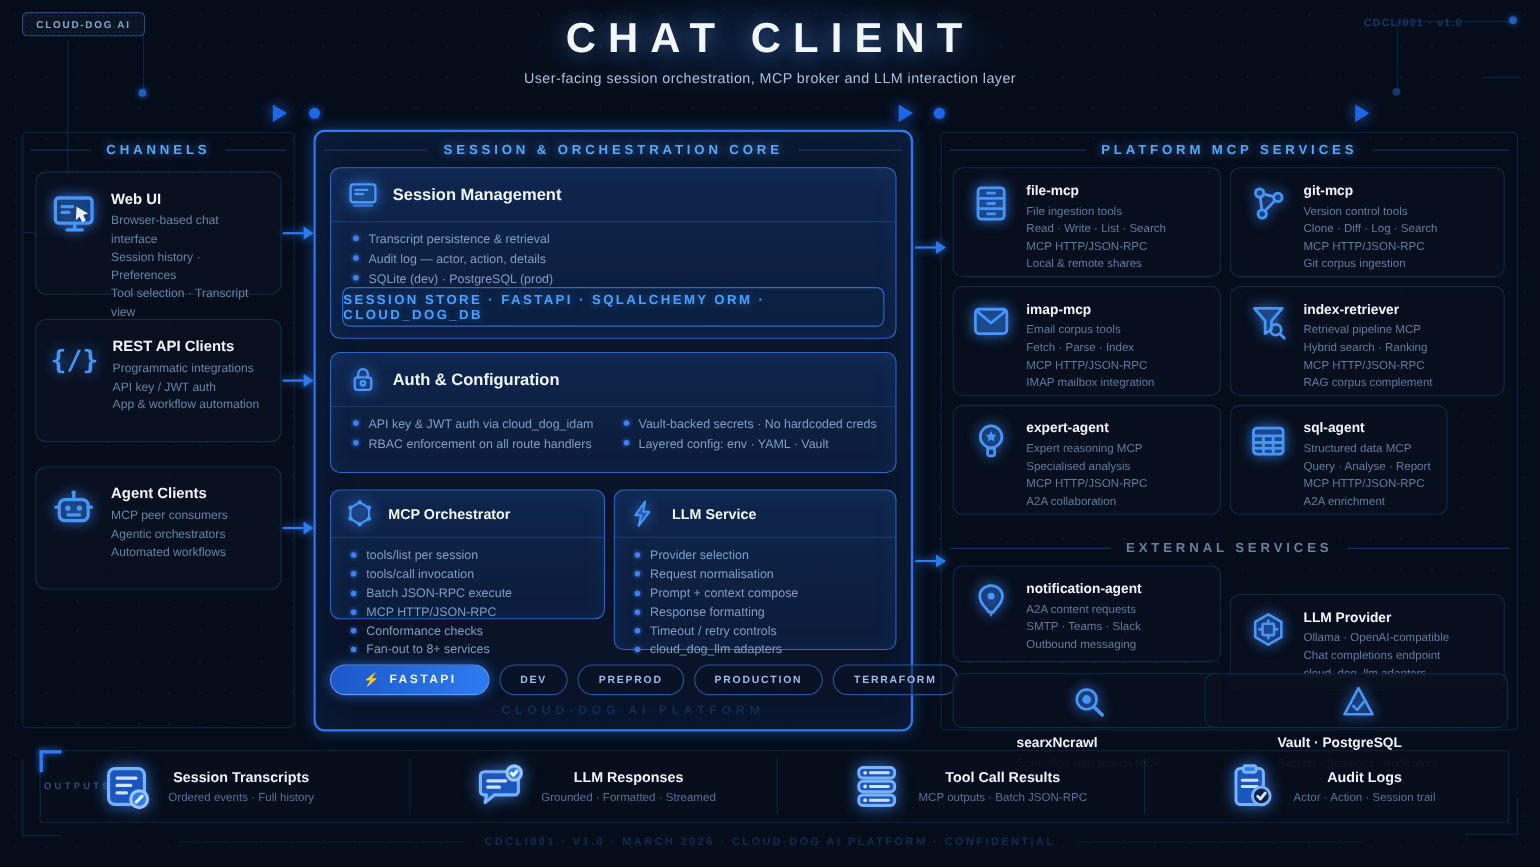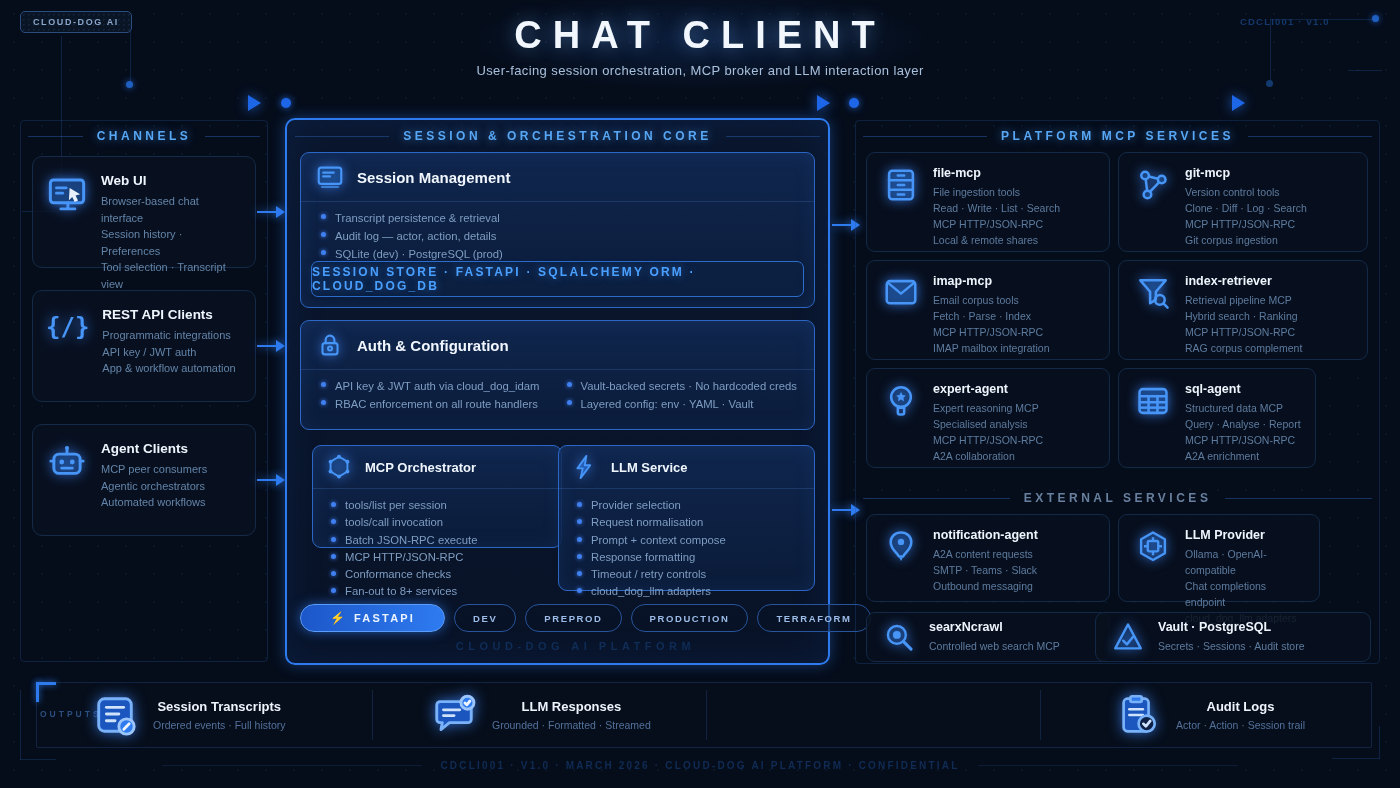--- a/index.html
+++ b/index.html
@@ -88,21 +88,21 @@
     background:linear-gradient(90deg,#1c57c9,#2e7bf0);
     box-shadow:0 0 12px rgba(46,123,240,.65); }
   .pill .bolt { color:#f0c64a; font-size:12px; }
   .watermark { position:absolute; left:303px; top:640px; width:545px; text-align:center;
     font-size:11px; font-weight:bold; letter-spacing:4.5px; color:#0f2d57; }
   
   .svc-card { position:absolute; display:flex; gap:13px; background:rgba(8,16,30,.85);
     border:1px solid #132946; border-radius:9px; padding:13px 12px 12px 15px; }
   .svc-card .card-title { font-size:12.5px; margin-bottom:4px; }
   .svc-card .card-line { font-size:10.5px; line-height:16px; color:#5d7b9e; }
-  .svc-card.center-v { align-items:center; padding-top:8px; padding-bottom:8px; }
+  .svc-card.center-v { align-items:center; padding-top:8px; padding-bottom:8px;flex-direction:column; }
   
   .h-arrow { position:absolute; display:flex; align-items:center; width:28px; height:14px;
     filter:drop-shadow(0 0 4px rgba(46,123,240,.9)); }
   .h-arrow .line { height:2px; background:#2e7bf0; flex:1; }
   .h-arrow .tri { width:0; height:0; border-top:6px solid transparent;
     border-bottom:6px solid transparent; border-left:9px solid #2e7bf0; }
   
   .out-panel { position:absolute; left:36px; top:682px; width:1336px; height:66px;
     background:rgba(7,14,27,.92); border:1px solid rgba(30,60,105,.5); border-radius:2px; }
   .out-accent { position:absolute; background:#2e7bf0; box-shadow:0 0 6px rgba(46,123,240,.9); }
@@ -262,21 +262,21 @@
         <li>API key &amp; JWT auth via cloud_dog_idam</li>
         <li>RBAC enforcement on all route handlers</li>
       </ul>
       <ul class="bul">
         <li>Vault-backed secrets · No hardcoded creds</li>
         <li>Layered config: env · YAML · Vault</li>
       </ul>
     </div>
   </div>
 
-  <div class="core-card" style="left:312px;top:445px;width:250px;height:103px">
+  <div class="core-card" style="left:300px;top:445px;width:250px;height:118px">
     <div class="core-head" style="padding:7px 12px">
       <span class="ic">
         <svg width="28" height="28" viewBox="0 0 24 24" fill="none" stroke="currentColor" stroke-width="1.6">
           <path d="M12 3.2l7.2 4.2v8.4L12 20.2 4.8 15.8V7.4z" fill="rgba(23,63,122,.6)"></path>
           <circle cx="12" cy="3.2" r="1.7" fill="currentColor" stroke="none"></circle>
             <circle cx="19.2" cy="7.4" r="1.7" fill="currentColor" stroke="none"></circle>
           <circle cx="19.2" cy="15.8" r="1.7" fill="currentColor" stroke="none"></circle>
             <circle cx="12" cy="20.2" r="1.7" fill="currentColor" stroke="none"></circle>
           <circle cx="4.8" cy="15.8" r="1.7" fill="currentColor" stroke="none"></circle>
             <circle cx="4.8" cy="7.4" r="1.7" fill="currentColor" stroke="none"></circle>
@@ -460,21 +460,21 @@
       </svg>
     </span>
     <div>
       <div class="card-title">notification-agent</div>
       <div class="card-line">A2A content requests</div>
       <div class="card-line">SMTP · Teams · Slack</div>
       <div class="card-line">Outbound messaging</div>
     </div>
   </div>
 
-  <div class="svc-card" style="left:1118px;top:514px;width:202px;height:88px">
+  <div class="svc-card" style="left:1118px;top:540px;width:250px;height:88px">
     <span class="ic">
       <svg width="38" height="38" viewBox="0 0 24 24" fill="none" stroke="currentColor" stroke-width="1.5" stroke-linejoin="round">
         <path d="M12 2.8l7.5 4.3v8.8L12 20.2l-7.5-4.3V7.1z" fill="rgba(23,63,122,.55)"></path>
         <rect x="8.7" y="8.2" width="6.6" height="6.6" rx="1"></rect>
         <path d="M12 8.2V5.8M12 14.8v2.4M8.7 11.5H6.3M15.3 11.5h2.4"></path>
       </svg>
     </span>
     <div>
       <div class="card-title">LLM Provider</div>
       <div class="card-line">Ollama · OpenAI-compatible</div>
@@ -544,20 +544,39 @@
         <circle cx="19" cy="5.6" r="3.4" fill="#2e7bf0" stroke="#9cc6fb"></circle>
         <path d="M17.7 5.7l1 1 1.6-2" stroke="#eaf3ff"></path>
       </svg>
     </span>
     <div class="out-text">
       <div class="out-title">LLM Responses</div>
       <div class="out-sub">Grounded · Formatted · Streamed</div>
     </div>
   </div>
 
+  <div class="out-item" style="left:774px">
+    <span class="out-ic">
+      <svg width="46" height="46" viewBox="0 0 24 24" fill="none" stroke="#79b2f8" stroke-width="1.4" stroke-linecap="round">
+        <rect x="3.5" y="3" width="17" height="5" rx="2" fill="#1b56bf"></rect>
+        <rect x="3.5" y="9.5" width="17" height="5" rx="2" fill="#1b56bf"></rect>
+        <rect x="3.5" y="16" width="17" height="5" rx="2" fill="#1b56bf"></rect>
+        <circle cx="6.5" cy="5.5" r=".9" fill="#cfe2fb" stroke="none"></circle>
+          <line x1="9" y1="5.5" x2="17.5" y2="5.5" stroke="#cfe2fb"></line>
+        <circle cx="6.5" cy="12" r=".9" fill="#cfe2fb" stroke="none"></circle>
+          <line x1="9" y1="12" x2="17.5" y2="12" stroke="#cfe2fb"></line>
+        <circle cx="6.5" cy="18.5" r=".9" fill="#cfe2fb" stroke="none"></circle>
+          <line x1="9" y1="18.5" x2="17.5" y2="18.5" stroke="#cfe2fb"></line>
+      </svg>
+    </span>
+    <div class="out-text">
+      <div class="out-title">Tool Call Results</div>
+      <div class="out-sub">MCP outputs · Batch JSON-RPC</div>
+    </div>
+  </div>
 
   <div class="out-item" style="left:1115px">
     <span class="out-ic">
       <svg width="46" height="46" viewBox="0 0 24 24" fill="none" stroke="#79b2f8" stroke-width="1.4" stroke-linecap="round" stroke-linejoin="round">
         <rect x="4.5" y="3.5" width="13" height="17" rx="2" fill="#1b56bf"></rect>
         <rect x="8" y="2.2" width="6" height="3" rx="1" fill="#2e7bf0"></rect>
         <line x1="7.5" y1="9" x2="14.5" y2="9" stroke="#cfe2fb"></line>
           <line x1="7.5" y1="12" x2="14.5" y2="12" stroke="#cfe2fb"></line>
         <circle cx="16.5" cy="16.5" r="4.2" fill="#0c2145" stroke="#79b2f8"></circle>
         <path d="M14.8 16.6l1.3 1.3 2.3-2.8" stroke="#cfe2fb"></path>

